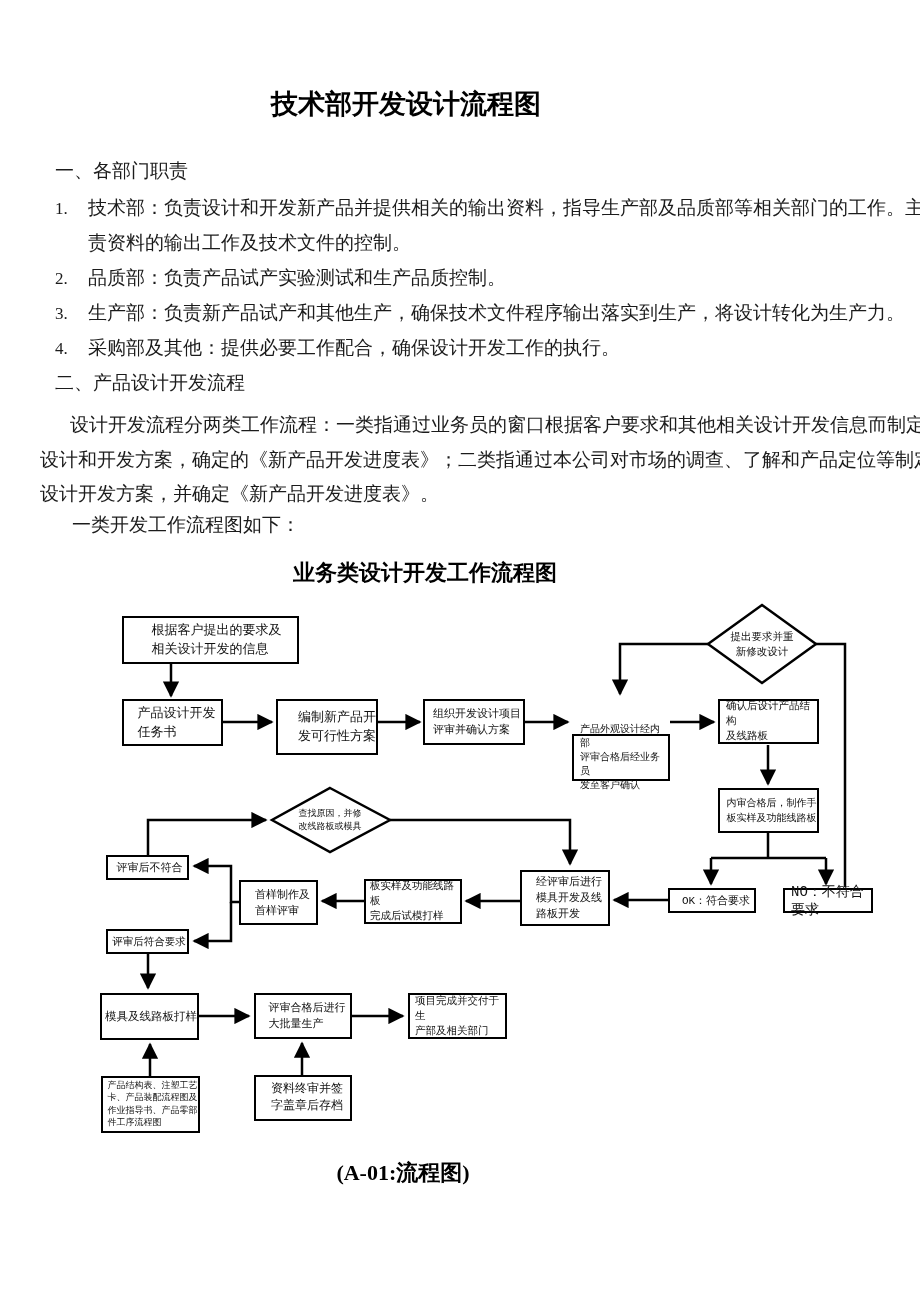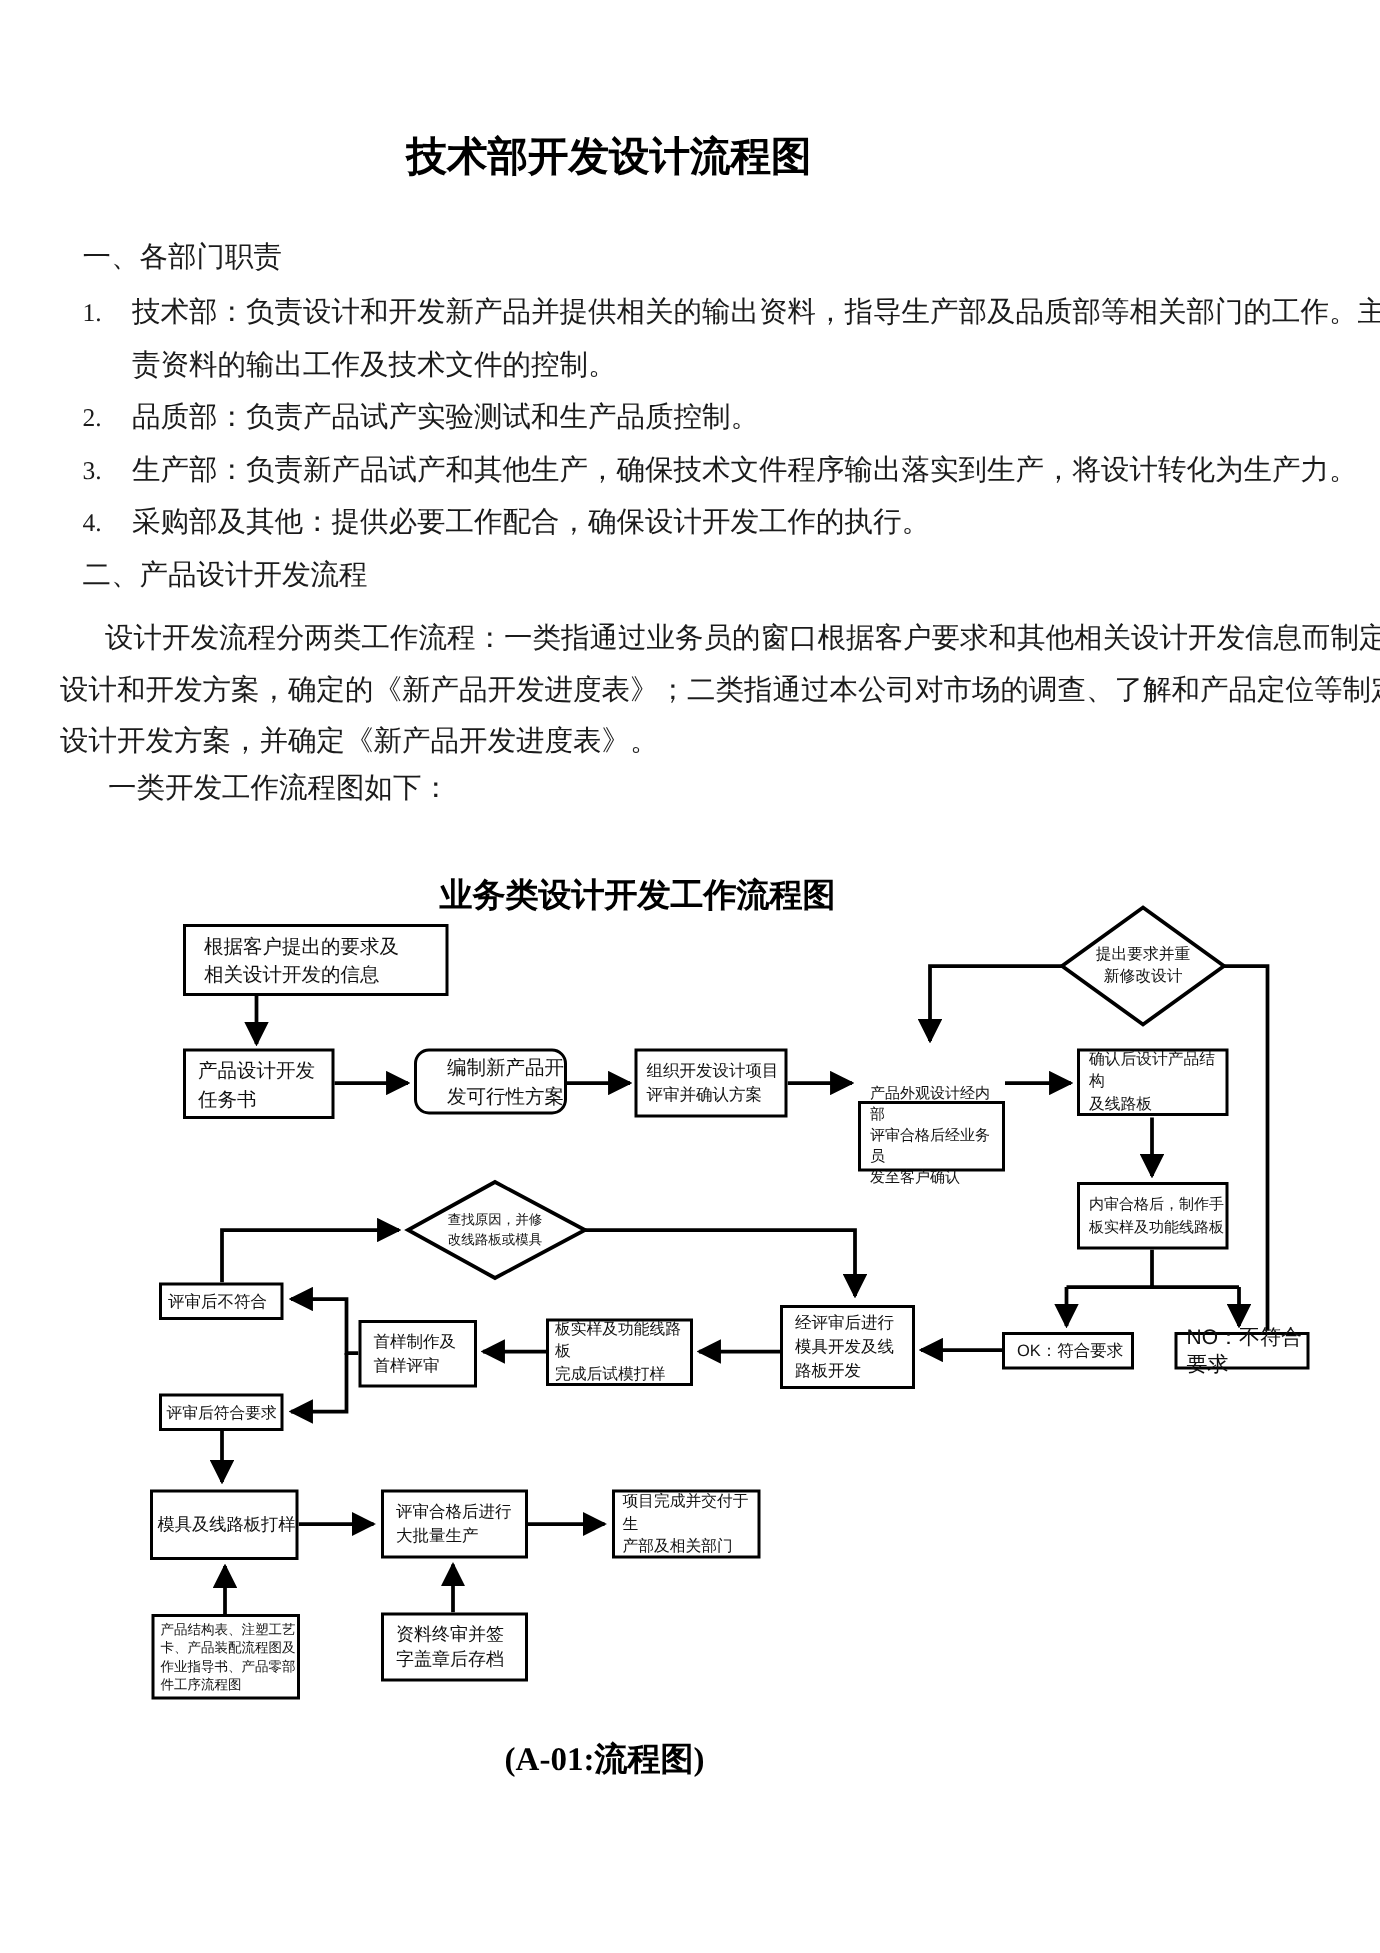--- a/index.html
+++ b/index.html
@@ -11,21 +11,21 @@
   .abs{position:absolute;white-space:nowrap;}
   .doc-title{font-size:27px;font-weight:bold;text-align:center;color:#000;font-family:Liberation Mono, monospace;}
   .h-line{font-size:19px;}
   .num{display:inline-block;width:33px;font-size:17px;}
   .chart-title{font-size:22px;font-weight:bold;text-align:center;color:#000;}
   .caption{font-size:22px;font-weight:bold;text-align:center;color:#000;}
   svg.wires{position:absolute;left:0;top:0;z-index:1;}
   .node{
     position:absolute;box-sizing:border-box;border:2px solid #000;background:#fff;
     display:flex;align-items:center;z-index:2;
-    font-family:Liberation Sans, sans-serif;color:#111;
+    font-family:Liberation Mono, monospace;color:#111;justify-content:center;
   }
   .dlabel{
     position:absolute;z-index:2;display:flex;align-items:center;justify-content:center;
     text-align:center;font-family:"Liberation Sans","DejaVu Sans",sans-serif;color:#111;
   }
   .nt{white-space:pre-line;}
 </style>
 </head>
 <body>
 
@@ -79,33 +79,33 @@
 
   <div class="abs h-line" style="left:55px;top:335px;"><span class="num">4.</span><span>采购部及其他：提供必要工作配合，确保设计开发工作的执行。</span></div>
 
   <div class="abs h-line" style="left:55px;top:370px;">二、产品设计开发流程</div>
 
   <div class="abs h-line" style="left:70px;top:412px;">设计开发流程分两类工作流程：一类指通过业务员的窗口根据客户要求和其他相关设计开发信息而制定的</div>
   <div class="abs h-line" style="left:40px;top:447px;">设计和开发方案，确定的《新产品开发进度表》；二类指通过本公司对市场的调查、了解和产品定位等制定的</div>
   <div class="abs h-line" style="left:40px;top:481px;">设计开发方案，并确定《新产品开发进度表》。</div>
   <div class="abs h-line" style="left:72px;top:512px;">一类开发工作流程图如下：</div>
 
-  <div class="abs chart-title" style="left:0;top:582px;width:850px;">业务类设计开发工作流程图</div>
+  <div class="abs chart-title" style="left:0;top:558px;width:850px;">业务类设计开发工作流程图</div>
 
   <div class="node" style="left:122px;top:616px;width:177px;height:48px;font-size:13px;line-height:19px;padding-left:12px;">
       <span class="nt">根据客户提出的要求及
 相关设计开发的信息</span>
     </div>
 
   <div class="node" style="left:122px;top:699px;width:101px;height:47px;font-size:13px;line-height:19px;padding-left:8px;">
       <span class="nt">产品设计开发
 任务书</span>
     </div>
 
-  <div class="node" style="left:276px;top:699px;width:102px;height:44px;font-size:13px;line-height:19px;padding-left:20px;border-radius:10px;">
+  <div class="node" style="left:276px;top:699px;width:102px;height:56px;font-size:13px;line-height:19px;padding-left:20px;">
       <span class="nt">编制新产品开
 发可行性方案</span>
     </div>
 
   <div class="node" style="left:423px;top:699px;width:102px;height:46px;font-size:11px;line-height:16px;padding-left:6px;">
       <span class="nt">组织开发设计项目
 评审并确认方案</span>
     </div>
 
   <div class="node" style="left:572px;top:698px;width:98px;height:47px;font-size:10px;line-height:14px;padding-left:6px;margin-top:36px;">

